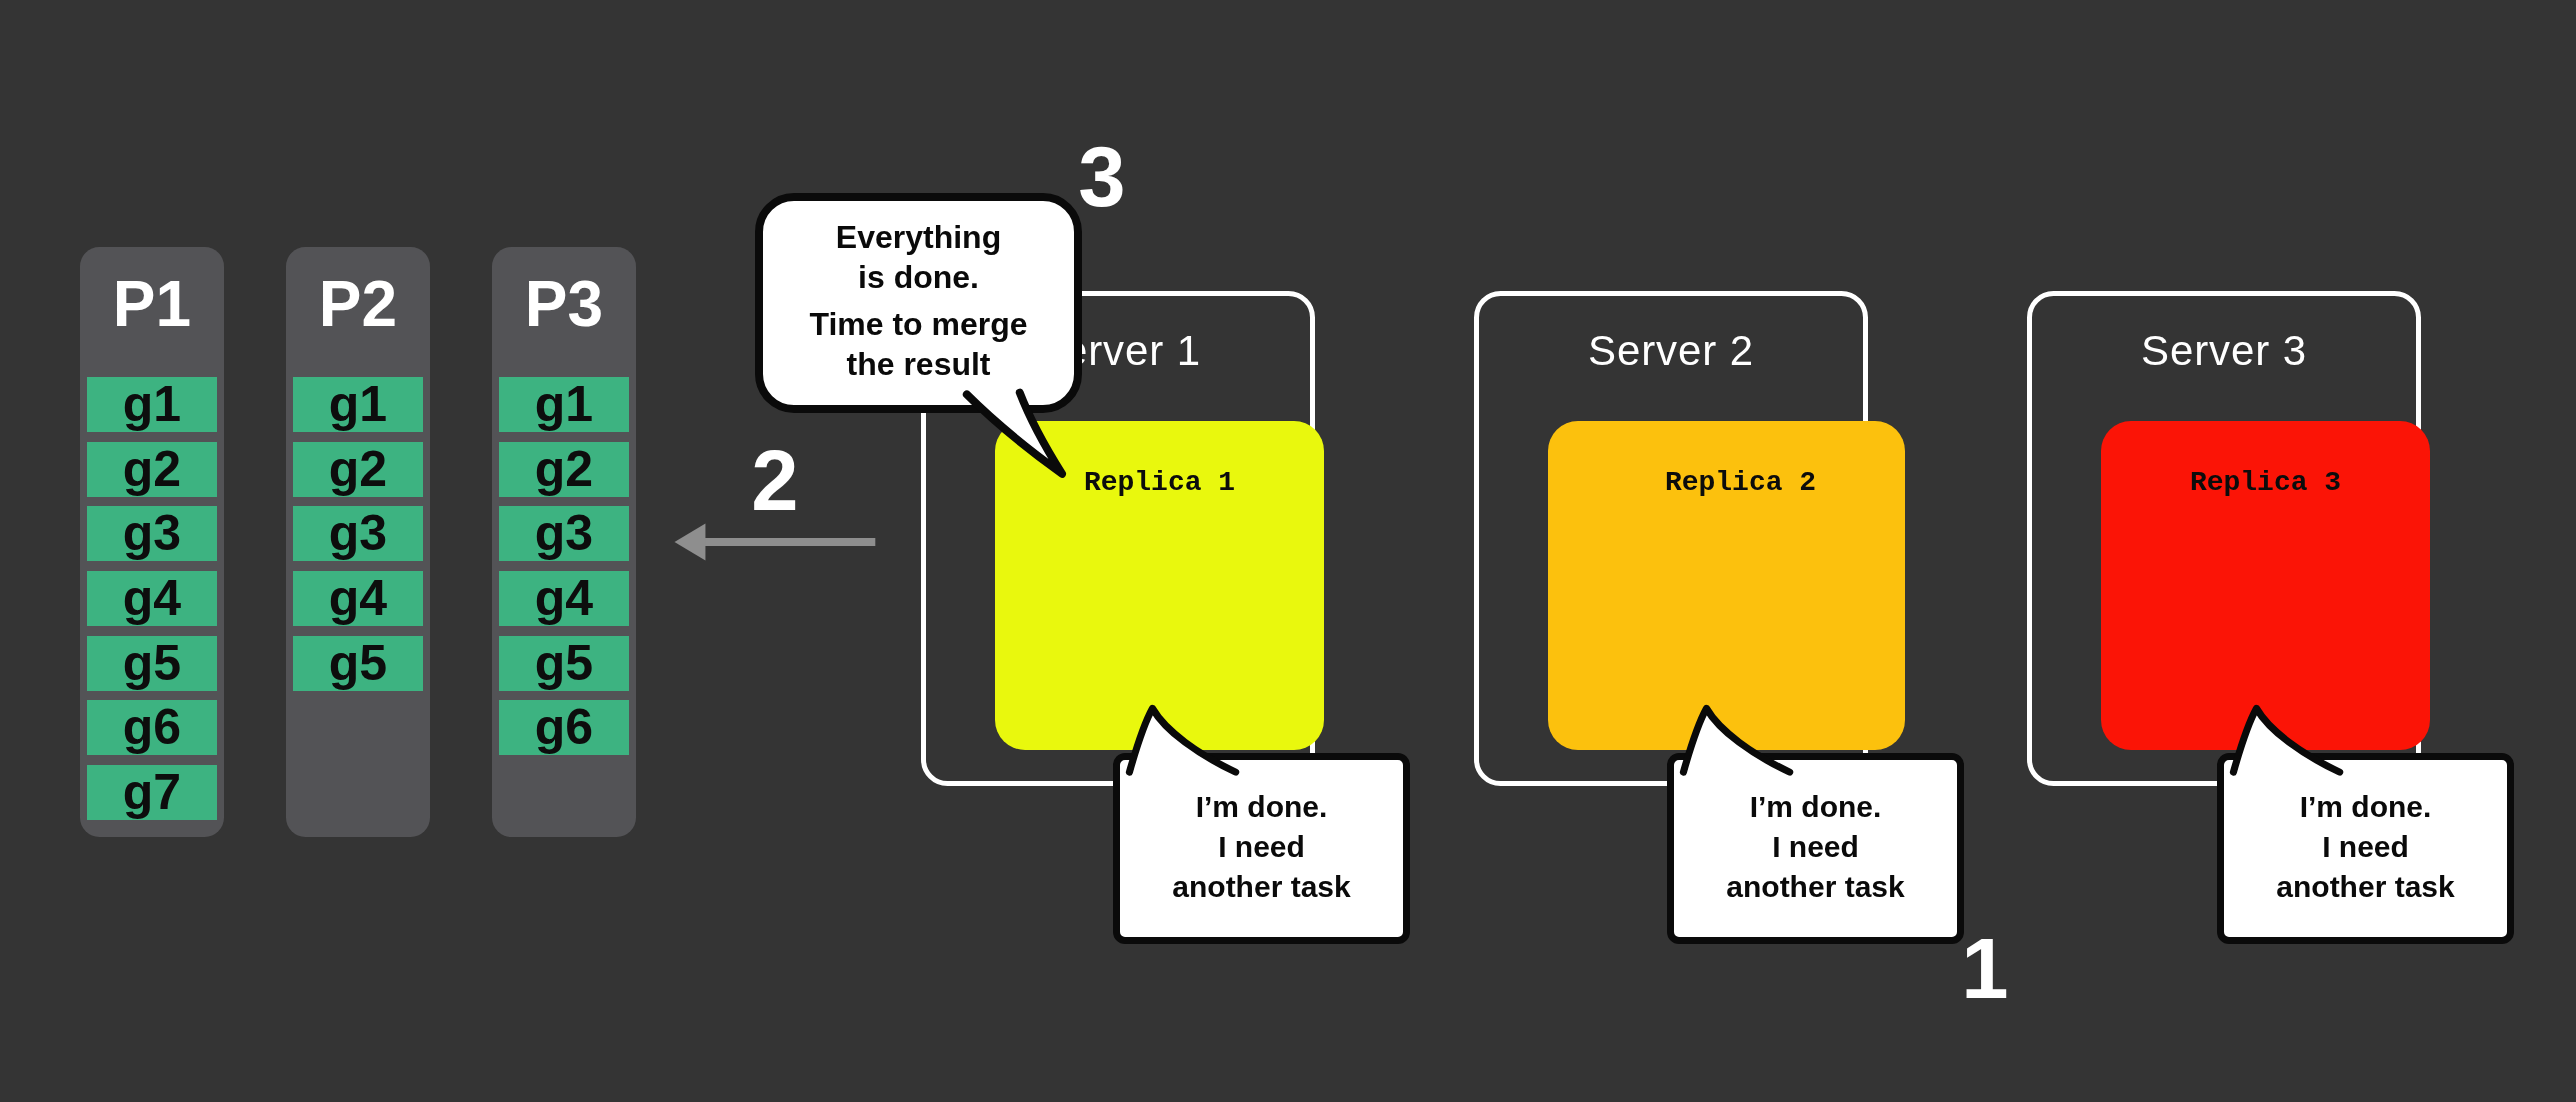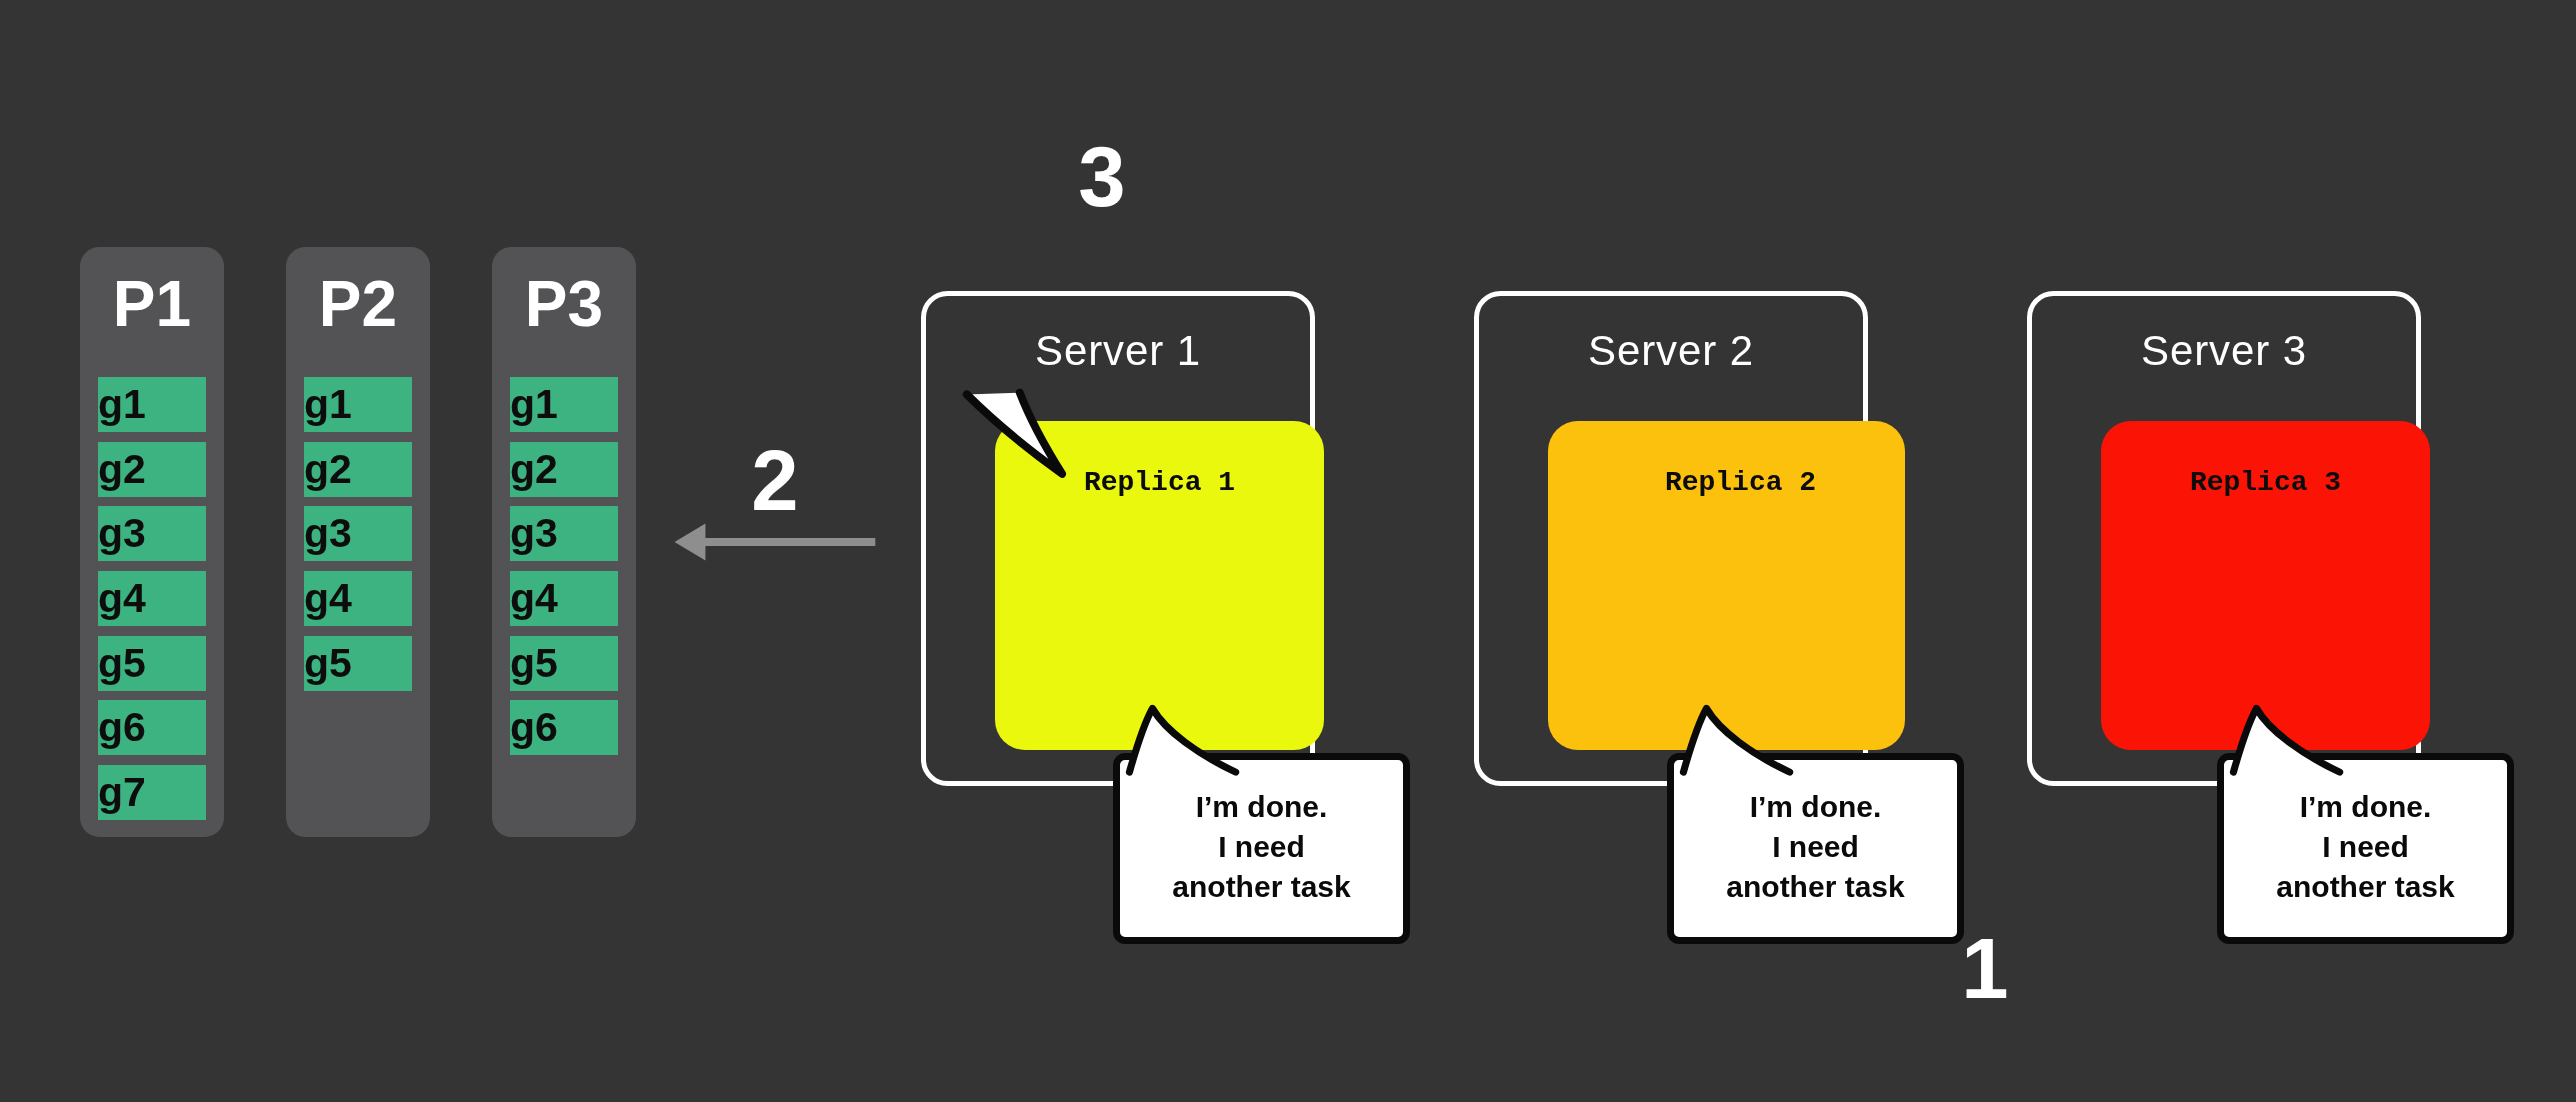--- a/index.html
+++ b/index.html
@@ -14,23 +14,23 @@
   .partition{
     position:absolute;top:247px;width:144px;height:590px;
     background:var(--partition-bg,#535356);border-radius:19.4px;text-align:center;z-index:1;
   }
   .p-header{
     margin-top:25px;font-size:64px;font-weight:bold;line-height:1;
     color:var(--label-white,#fff);
   }
   .cells{margin-top:41px;}
   .cell{
-    width:108px;height:55px;margin:0 auto 9.7px auto;
+    width:130px;height:55px;margin:0 auto 9.7px auto;
     background:var(--task-green,#3DB381);
-    color:#0d0d0d;font-size:41px;font-weight:bold;line-height:55px;text-align:left;
+    color:#0d0d0d;font-size:50px;font-weight:bold;line-height:55px;text-align:center;
   }
 
   
   .server{
     position:absolute;top:291px;width:394px;height:495px;box-sizing:border-box;
     border:5.3px solid var(--server-border,#fff);border-radius:26.5px;z-index:1;
   }
   .s-title{
     margin-top:34px;text-align:center;font-size:42px;font-weight:500;line-height:1;
     color:var(--label-white,#fff);letter-spacing:0.9px;
@@ -130,20 +130,28 @@
     </div>
   </div>
 
   <div class="server" style="left:2027px">
     <div class="s-title">Server 3</div>
     <div class="replica replica-3">
       <div class="r-label">Replica 3</div>
     </div>
   </div>
 
+  <div class="bubble merge-bubble">
+    <div class="pad">
+      <div>Everything</div>
+      <div>is done.</div>
+      <div class="sentence-break">Time to merge</div>
+      <div>the result</div>
+    </div>
+  </div>
   <svg class="tail" style="left:928px;top:382px" width="150" height="106" viewBox="0 0 170 120">
     <path d="M 44 14 C 76 46 116 78 152 104 C 128 66 114 38 104 12" style="fill:var(--bubble-bg,#fff);stroke:var(--outline-black,#0a0a0a)" stroke-width="9" stroke-linecap="round" stroke-linejoin="round"></path>
   </svg>
   <div class="num" style="left:1058px;top:134px">3</div>
 
   <div class="bubble worker-bubble" style="left:1113px">
     <div class="pad">
       <div>I’m done.</div>
       <div>I need</div>
       <div>another task</div>

